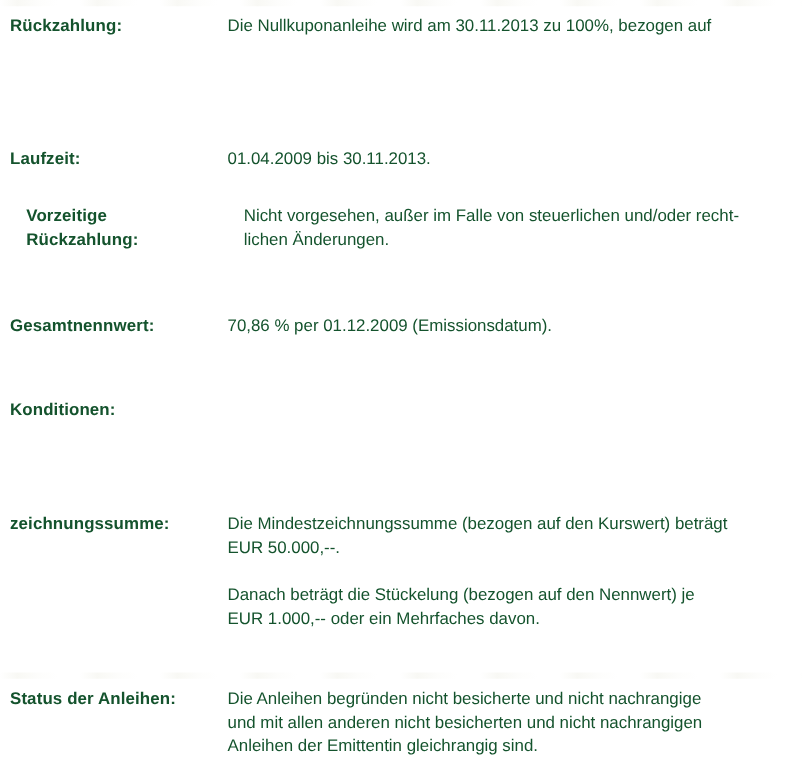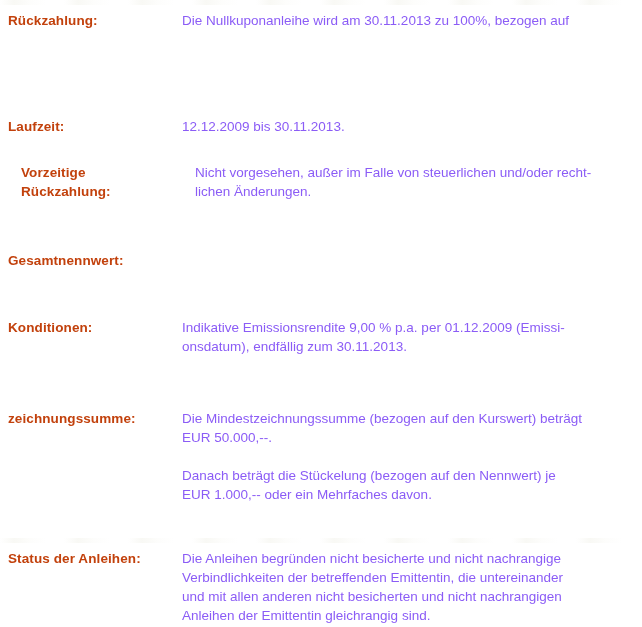--- a/index.html
+++ b/index.html
@@ -25,27 +25,27 @@
   .row {
     position: absolute;
     left: 8px;
     display: flex;
     align-items: flex-start;
   }
   .label {
     width: 174px;
     flex: 0 0 174px;
     font-weight: bold;
-    color: #c2410c;
+    color: #14532d;
     letter-spacing: 0.1px;
   }
   .value {
     width: 452px;
     flex: 0 0 452px;
-    color: #8b5cf6;
+    color: #14532d;
   }
   .line { white-space: nowrap; }
   .para + .para { margin-top: 19px; }
 
   
   .crop-artifact {
     position: absolute;
     left: 0;
     width: 642px;
     height: 5px;
@@ -88,21 +88,21 @@
       </div>
     </div>
   </div>
 
   <div class="row sec-laufzeit">
     <div class="label">
       <div class="line">Laufzeit:</div>
     </div>
     <div class="value">
       <div class="para">
-        <div class="line">12.12.2009 bis 30.11.2013.</div>
+        <div class="line">01.04.2009 bis 30.11.2013.</div>
       </div>
     </div>
   </div>
 
   <div class="row sec-vorzeitige">
     <div class="label">
       <div class="line">Vorzeitige</div>
       <div class="line">Rückzahlung:</div>
     </div>
     <div class="value">
@@ -110,31 +110,30 @@
         <div class="line">Nicht vorgesehen, außer im Falle von steuerlichen und/oder recht-</div>
         <div class="line">lichen Änderungen.</div>
       </div>
     </div>
   </div>
 
   <div class="row sec-emissionskurs">
     <div class="label">
       <div class="line">Gesamtnennwert:</div>
     </div>
+    <div class="value">
+      <div class="para">
+        <div class="line">70,86 % per 01.12.2009 (Emissionsdatum).</div>
+      </div>
+    </div>
   </div>
 
   <div class="row sec-konditionen">
     <div class="label">
       <div class="line">Konditionen:</div>
-    </div>
-    <div class="value">
-      <div class="para">
-        <div class="line">Indikative Emissionsrendite 9,00 % p.a. per 01.12.2009 (Emissi-</div>
-        <div class="line">onsdatum), endfällig zum 30.11.2013.</div>
-      </div>
     </div>
   </div>
 
   <div class="row sec-mindest">
     <div class="label">
       <div class="line">zeichnungssumme:</div>
     </div>
     <div class="value">
       <div class="para">
         <div class="line">Die Mindestzeichnungssumme (bezogen auf den Kurswert) beträgt</div>
@@ -147,20 +146,19 @@
     </div>
   </div>
 
   <div class="row sec-status">
     <div class="label">
       <div class="line">Status der Anleihen:</div>
     </div>
     <div class="value">
       <div class="para">
         <div class="line">Die Anleihen begründen nicht besicherte und nicht nachrangige</div>
-        <div class="line">Verbindlichkeiten der betreffenden Emittentin, die untereinander</div>
         <div class="line">und mit allen anderen nicht besicherten und nicht nachrangigen</div>
         <div class="line">Anleihen der Emittentin gleichrangig sind.</div>
       </div>
     </div>
   </div>
 
 </div>
 
 </body></html>

